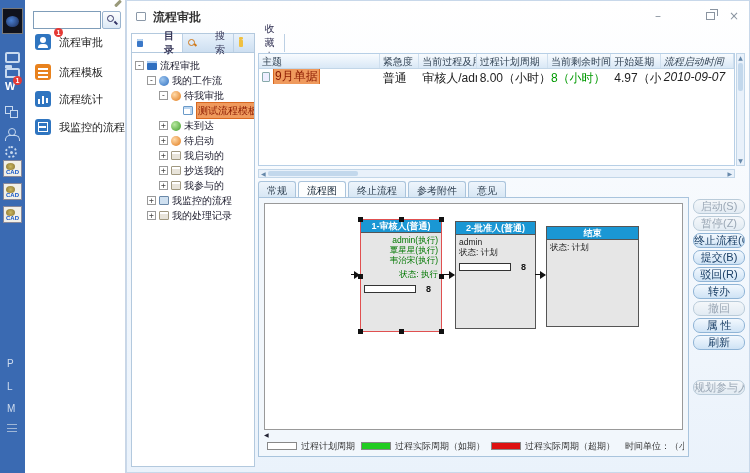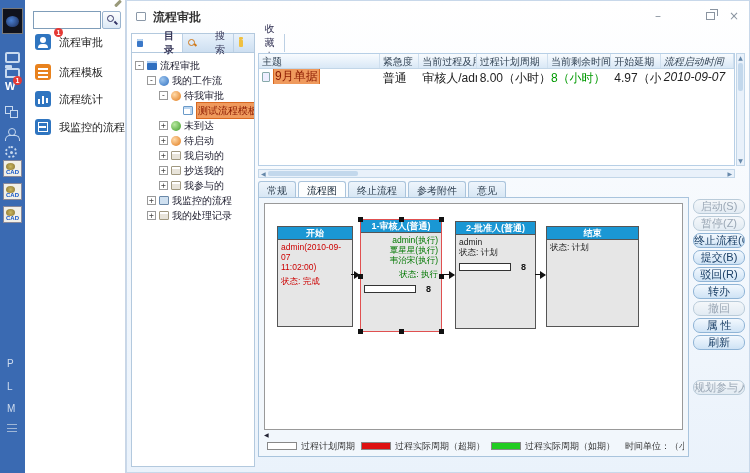--- a/index.html
+++ b/index.html
@@ -329,28 +329,20 @@
         <span class="ctab">常规</span>
         <span class="ctab active">流程图</span>
         <span class="ctab">终止流程</span>
         <span class="ctab">参考附件</span>
         <span class="ctab">意见</span>
       </div>
 
       <div class="diagpanel">
         <div class="canvas">
 
-          <div class="fnode" style="left:12px; top:22px; width:76px; height:101px;">
-            <div class="fhead">开始</div>
-            <div class="fbody red">
-              <div>admin(2010-09-07</div>
-              <div>11:02:00)</div>
-              <div class="statusline">状态: 完成</div>
-            </div>
-          </div>
 
           <div class="fnode sel" style="left:95px; top:15px; width:82px; height:113px;">
             <div class="fhead">1-审核人(普通)</div>
             <div class="fbody grn">
               <div>admin(执行)</div>
               <div>覃星星(执行)</div>
               <div>韦治宋(执行)</div>
               <div class="statusline">状态: 执行</div>
               <div class="pbar">
                   <span class="bar"></span>
@@ -394,26 +386,26 @@
         <div class="canvas-hs">
           <span class="carr">◀</span>
         </div>
 
         <div class="legend">
           <span class="li">
               <span class="sw sw-plan"></span>
               <span>过程计划周期</span>
             </span>
           <span class="li">
+              <span class="sw sw-ontime"></span>
+              <span>过程实际周期（如期）</span>
+            </span>
+          <span class="li">
               <span class="sw sw-over"></span>
               <span>过程实际周期（超期）</span>
-            </span>
-          <span class="li">
-              <span class="sw sw-ontime"></span>
-              <span>过程实际周期（如期）</span>
             </span>
           <span class="timeunit">时间单位：（小时）</span>
         </div>
       </div>
 
       <div class="btncol">
         <div class="abtn disabled">启动(S)</div>
         <div class="abtn disabled">暂停(Z)</div>
         <div class="abtn">终止流程(Q)</div>
         <div class="abtn">提交(B)</div>

